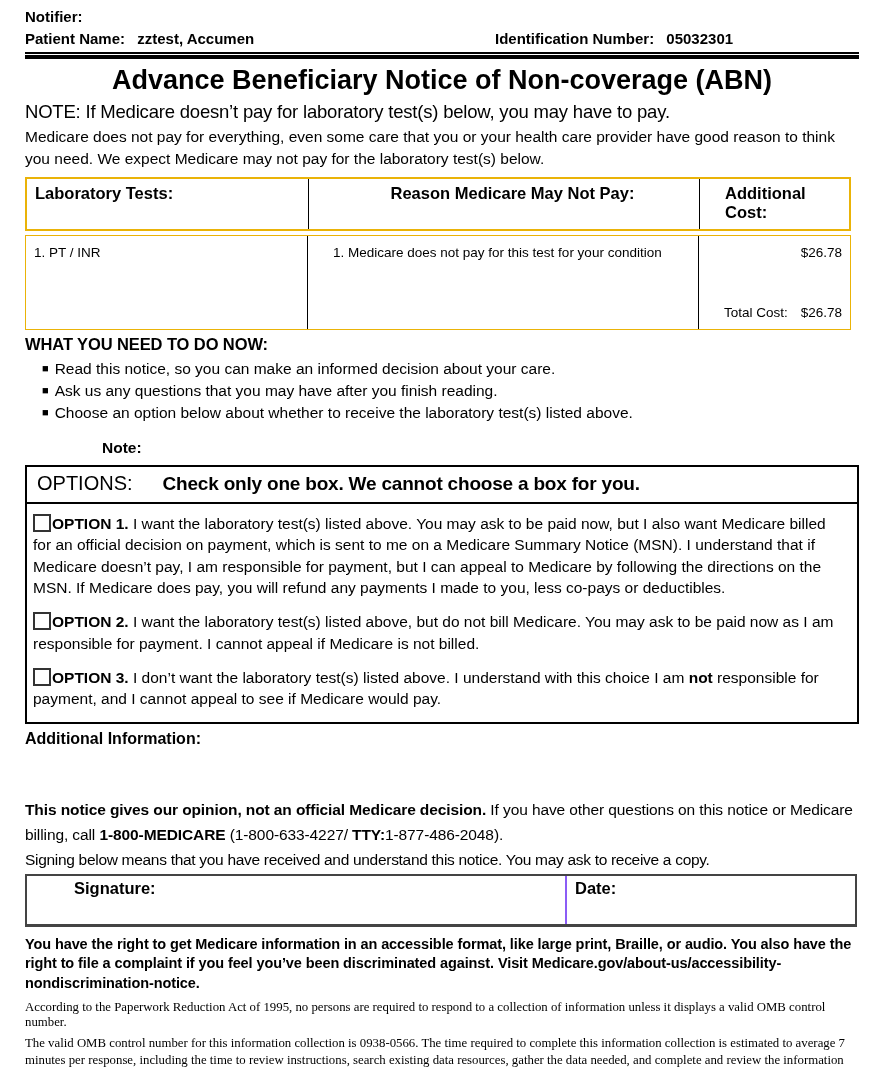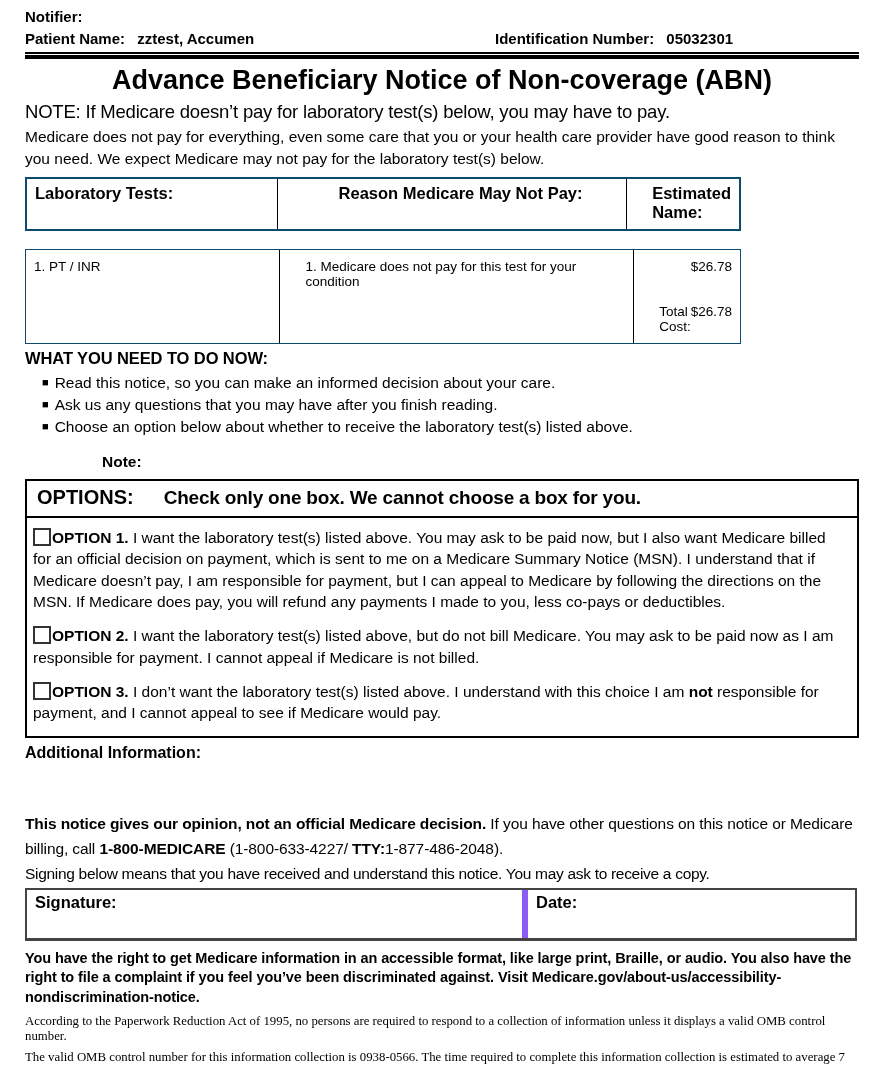--- a/index.html
+++ b/index.html
@@ -21,23 +21,23 @@
   .rule-thick { margin-top: 5px; }
   .rule-thick .r1 { height: 2px; background: #000; }
   .rule-thick .r2 { height: 1px; background: #fff; }
   .rule-thick .r3 { height: 4px; background: #000; }
 
   .title { text-align: center; font-size: 27px; font-weight: bold; margin-top: 6px; }
   .note-line { font-size: 18.5px; margin-top: 5px; letter-spacing: -0.2px; }
   .intro { font-size: 15.5px; margin-top: 3px; line-height: 1.42; }
 
   
-  .lab-head, .lab-body { display: flex; border: 2px solid #0c4a6e; width: 716px; gap: 17px; }
+  .lab-head, .lab-body { display: flex; border: 2px solid #eab308; width: 826px; gap: 17px; }
   .lab-head { margin-top: 7px; }
-  .lab-body { margin-top: 18px; border-width: 1.5px; height: 95px; }
+  .lab-body { margin-top: 4px; border-width: 1.5px; height: 95px; }
   .lab-c1 { width: 282px; border-right: 1.5px solid #000; }
   .lab-c2 { width: 374px; border-right: 1.5px solid #000; }
   .lab-c3 { width: 172px; flex: 1; }
   .lab-head .cell { font-size: 16.5px; font-weight: bold; padding: 5px 8px 7px 8px; }
   .lab-head .lab-c2 { text-align: center; }
   .lab-body .cell { font-size: 13.5px; padding: 9px 8px; }
   .cost-cell { display: flex; flex-direction: column; justify-content: space-between; }
   .cost-top { text-align: right; }
   .cost-bottom { display: flex; justify-content: space-between; }
 
@@ -45,42 +45,42 @@
   .bullets { margin-top: 4px; }
   .bullet-row { display: flex; font-size: 15.5px; line-height: 1.42; padding-left: 17px; }
   .bullet-glyph { font-size: 11px; line-height: 20px; margin-right: 6px; }
   .note-row { display: flex; padding-left: 77px; margin-top: 2px; }
   .note-label { font-size: 15.5px; font-weight: bold; margin-right: 14px; margin-top: 13px; }
   .note-text { font-size: 15.5px; line-height: 1.42; width: 612px; }
 
   
   .options-box { border: 2px solid #000; width: 834px; margin-top: 8px; }
   .options-head { border-bottom: 2px solid #000; padding: 5px 10px 7px 10px; }
-  .options-head .o1 { font-size: 20px; font-weight: bold; margin-right: 30px; }
+  .options-head .o1 { font-size: 20px; font-weight: normal; margin-right: 30px; }
   .options-head .o2 { font-size: 19px; font-weight: bold; letter-spacing: -0.2px; }
   .options-body { padding: 9px 10px 6px 6px; }
   .option-para { font-size: 15.5px; line-height: 1.38; margin-bottom: 13px; }
   .option-para:last-child { margin-bottom: 6px; }
   .checkbox {
     display: inline-block; width: 18px; height: 18px;
     border: 2px solid #333; background: #fff;
     vertical-align: -3px; margin-right: 1px;
   }
   .opt-label { font-weight: bold; }
   .bold-inline { font-weight: bold; }
 
   .addl-info { font-size: 16px; font-weight: bold; margin-top: 6px; }
 
   .decision { font-size: 15.5px; line-height: 1.6; margin-top: 50px; letter-spacing: -0.1px; }
   .decision .b { font-weight: bold; }
   .signing-line { font-size: 15.5px; margin-top: 4px; letter-spacing: -0.3px; }
 
   .sig-table { display: flex; border: 2px solid #444; border-bottom-width: 3px; width: 832px; height: 53px; margin-top: 5px; }
   .sig-cell { padding: 3px 8px; font-size: 16.5px; font-weight: bold; }
-  .sig-left { width: 501px; border-right: 6px solid #8b5cf6; }
+  .sig-left { width: 501px; border-right: 2px solid #8b5cf6; margin-left: 39px; }
   .sig-right { flex: 1; }
 
   .accessibility { font-size: 14.5px; font-weight: bold; line-height: 1.32; margin-top: 8px; letter-spacing: -0.1px; }
 
   .fineprint { font-family: "Liberation Serif", serif; font-size: 12.8px; line-height: 1.18; margin-top: 7px; }
   .fineprint p + p { margin-top: 5px; line-height: 1.35; }
 </style>
 </head>
 <body>
 
@@ -103,21 +103,21 @@
       <div class="r3"></div>
   </div>
 
   <div class="title">Advance Beneficiary Notice of Non-coverage (ABN)</div>
   <div class="note-line">NOTE:  If Medicare doesn’t pay for laboratory test(s) below, you may have to pay.</div>
   <div class="intro">Medicare does not pay for everything, even some care that you or your health care provider have good reason to think you need. We expect Medicare may not pay for the laboratory test(s) below.</div>
 
   <div class="lab-head">
     <div class="cell lab-c1">Laboratory Tests:</div>
     <div class="cell lab-c2">Reason Medicare May Not Pay:</div>
-    <div class="cell lab-c3">Estimated Name:</div>
+    <div class="cell lab-c3">Additional Cost:</div>
   </div>
   <div class="lab-body">
     <div class="cell lab-c1">1. PT / INR</div>
     <div class="cell lab-c2">1. Medicare does not pay for this test for your condition</div>
     <div class="cell lab-c3 cost-cell">
       <div class="cost-top">$26.78</div>
       <div class="cost-bottom">
         <span>Total Cost:</span>
         <span>$26.78</span>
       </div>

